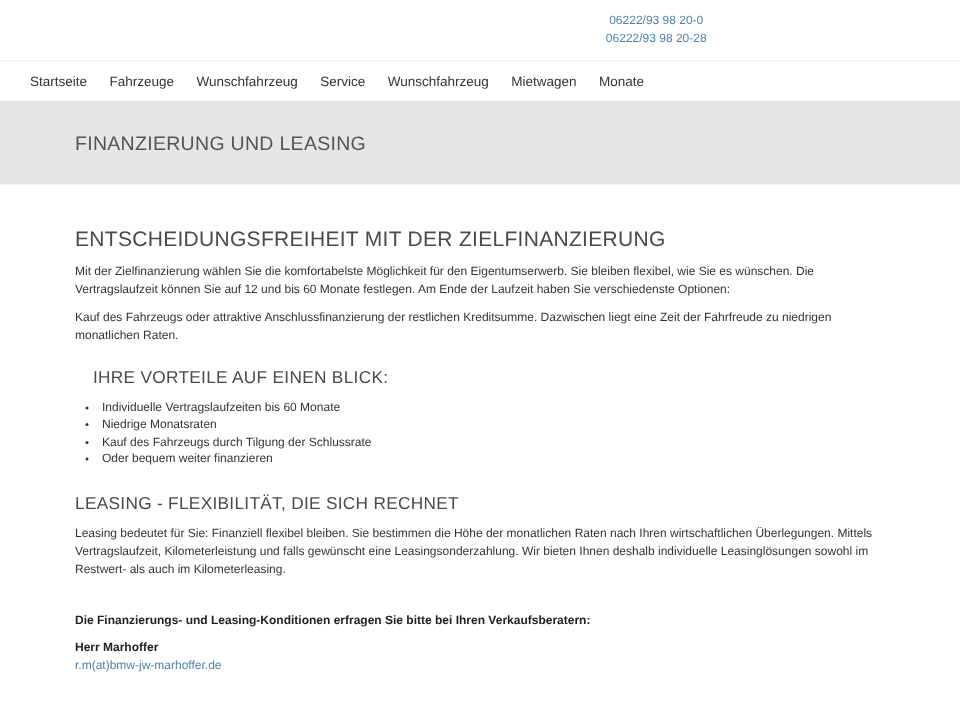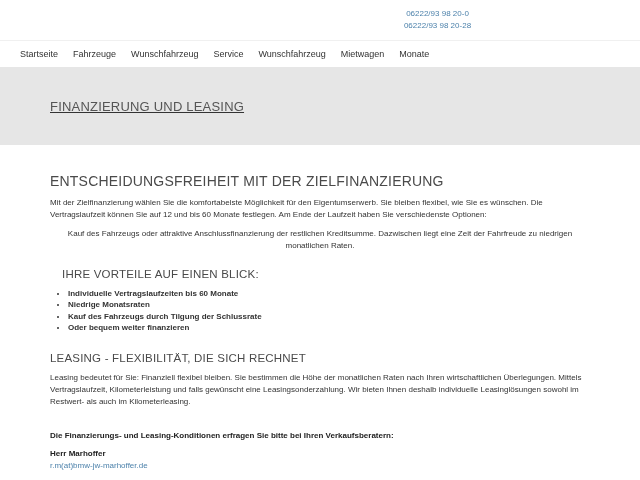--- a/index.html
+++ b/index.html
@@ -68,25 +68,24 @@
   .nav-item {
     font-size: 9px;
     color: #333333;
     margin-right: 15px;
     cursor: pointer;
     white-space: nowrap;
   }
 
   
   .banner {
-    height: 78px;
+    height: 56px;
     background: #e6e6e6;
     display: flex;
     align-items: center;
-    text-decoration: underline;
   }
   .banner-title {
     margin: 0 0 0 50px;
     font-size: 13px;
     font-weight: 300;
     color: #555555;
     letter-spacing: 0.2px;
   }
 
   
@@ -109,29 +108,29 @@
     letter-spacing: 0.2px;
   }
   .h2.benefits { margin: 16px 0 0 12px; }
   .h2.leasing  { margin: 19px 0 0 0; }
   p.body {
     font-size: 8px;
     line-height: 12px;
     color: #333333;
     margin: 8px 0 0 0;
   }
-  p.body.second { margin-top: 7px; text-align: center; }
+  p.body.second { margin-top: 7px; }
   ul.benefits-list {
     margin: 8px 0 0 0;
     padding: 0 0 0 18px;
     font-size: 8px;
     line-height: 11.3px;
     color: #333333;
   }
-  ul.benefits-list li { margin: 0; font-weight: bold; }
+  ul.benefits-list li { margin: 0; }
   .contact-intro {
     margin: 22px 0 0 0;
     font-size: 8px;
     line-height: 12px;
     font-weight: 700;
     color: #222222;
   }
   .contact-name {
     margin: 6px 0 0 0;
     font-size: 8px;

